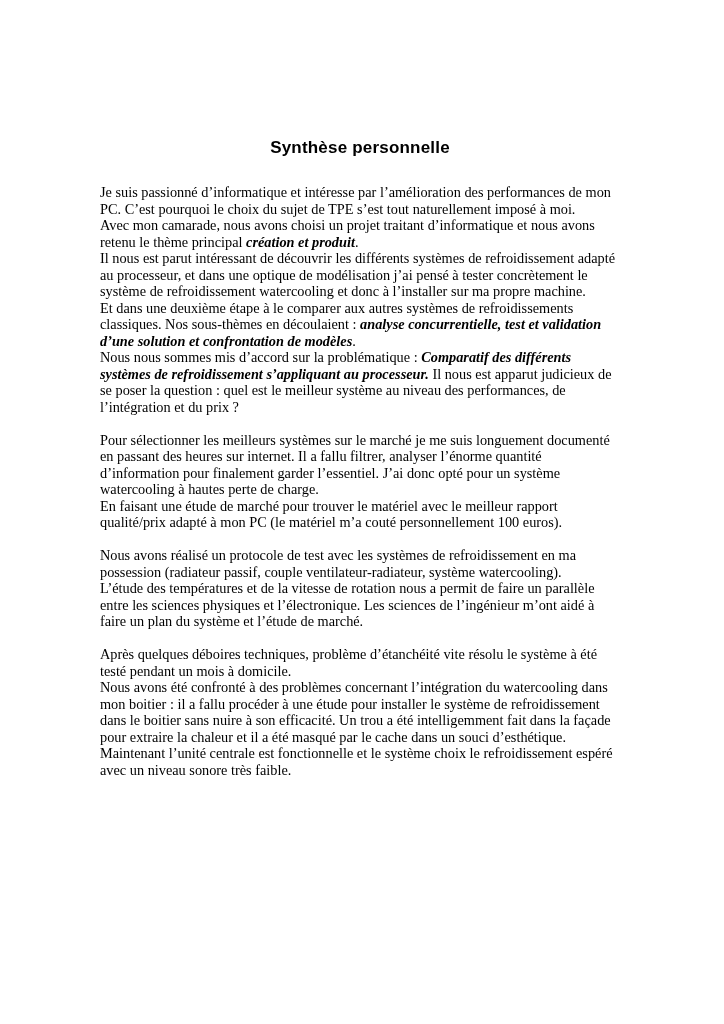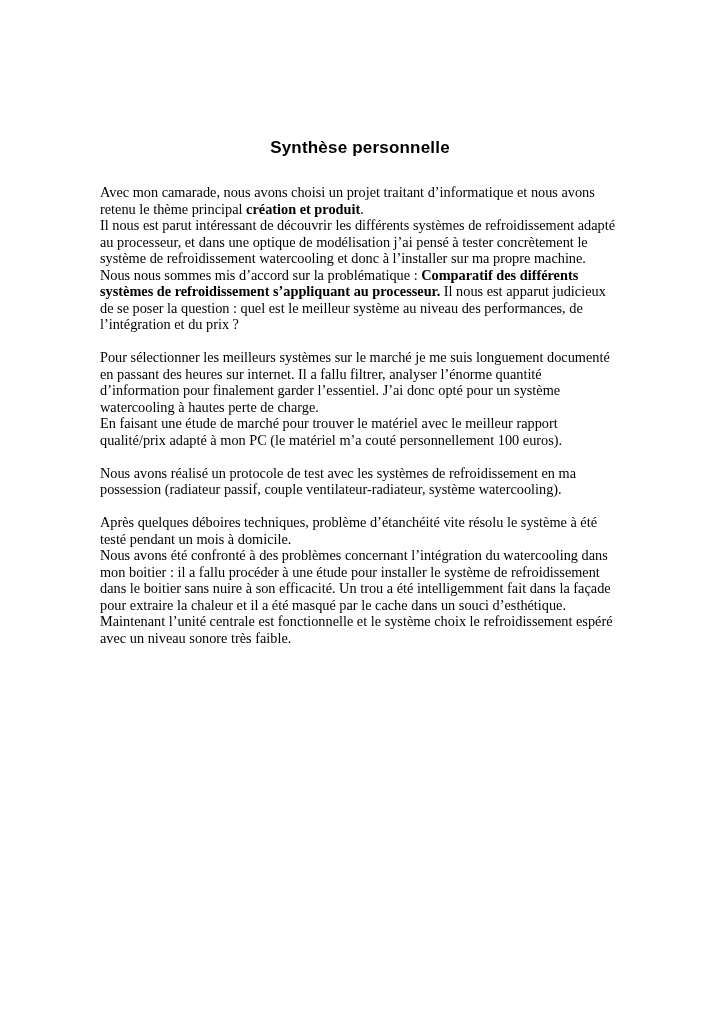--- a/index.html
+++ b/index.html
@@ -37,20 +37,21 @@
     margin-bottom: 0;
   }
   .block p {
     margin: 0;
     font-size: 14.3px;
     line-height: 16.5px;
     text-align: left;
   }
   .bold {
     font-weight: bold;
+    font-style: italic;
   }
   .footer {
     position: absolute;
     left: 100px;
     right: 46px;
     top: 922px;
     height: 18px;
     font-size: 14.3px;
     line-height: 16.5px;
   }
@@ -64,30 +65,33 @@
   .f-page   { right: 0; }
 </style>
 </head>
 <body>
 
 <div class="page">
   <div class="content">
     <h1 class="doc-title">Synthèse personnelle</h1>
     <div id="doc-body">
         <div class="block">
+          <p><span>Je suis passionné d’informatique et intéresse par l’amélioration des performances de mon PC. C’est pourquoi le choix du sujet de TPE s’est tout naturellement imposé à moi.</span></p>
           <p><span>Avec mon camarade, nous avons choisi un projet traitant d’informatique et nous avons retenu le thème principal </span><span class="bold">création et produit</span><span>.</span></p>
           <p><span>Il nous est parut intéressant de découvrir les différents systèmes de refroidissement adapté au processeur, et dans une optique de modélisation j’ai pensé à tester concrètement le système de refroidissement watercooling et donc à l’installer sur ma propre machine.</span></p>
+          <p><span>Et dans une deuxième étape à le comparer aux autres systèmes de refroidissements classiques. Nos sous-thèmes en découlaient : </span><span class="bold">analyse concurrentielle, test et validation d’une solution et confrontation de modèles</span><span>.</span></p>
           <p><span>Nous nous sommes mis d’accord sur la problématique : </span><span class="bold">Comparatif des différents systèmes de refroidissement s’appliquant au processeur.</span><span> Il nous est apparut judicieux de se poser la question : quel est le meilleur système au niveau des performances, de l’intégration et du prix ?</span></p>
         </div>
         <div class="block">
           <p><span>Pour sélectionner les meilleurs systèmes sur le marché je me suis longuement documenté en passant des heures sur internet. Il a fallu filtrer, analyser l’énorme quantité d’information pour finalement garder l’essentiel. J’ai donc opté pour un système watercooling à hautes perte de charge.</span></p>
           <p><span>En faisant une étude de marché pour trouver le matériel avec le meilleur rapport qualité/prix adapté à mon PC (le matériel m’a couté personnellement 100 euros).</span></p>
         </div>
         <div class="block">
           <p><span>Nous avons réalisé un protocole de test avec les systèmes de refroidissement en ma possession (radiateur passif, couple ventilateur-radiateur, système watercooling).</span></p>
+          <p><span>L’étude des températures et de la vitesse de rotation nous a permit de faire un parallèle entre les sciences physiques et l’électronique. Les sciences de l’ingénieur m’ont aidé à faire un plan du système et l’étude de marché.</span></p>
         </div>
         <div class="block">
           <p><span>Après quelques déboires techniques, problème d’étanchéité vite résolu le système à été testé pendant un mois à domicile.</span></p>
           <p><span>Nous avons été confronté à des problèmes concernant l’intégration du watercooling dans mon boitier : il a fallu procéder à une étude pour installer le système de refroidissement dans le boitier sans nuire à son efficacité. Un trou a été intelligemment fait dans la façade pour extraire la chaleur et il a été masqué par le cache dans un souci d’esthétique.</span></p>
           <p><span>Maintenant l’unité centrale est fonctionnelle et le système choix le refroidissement espéré avec un niveau sonore très faible.</span></p>
         </div>
       </div>
   </div>
 </div>
 

